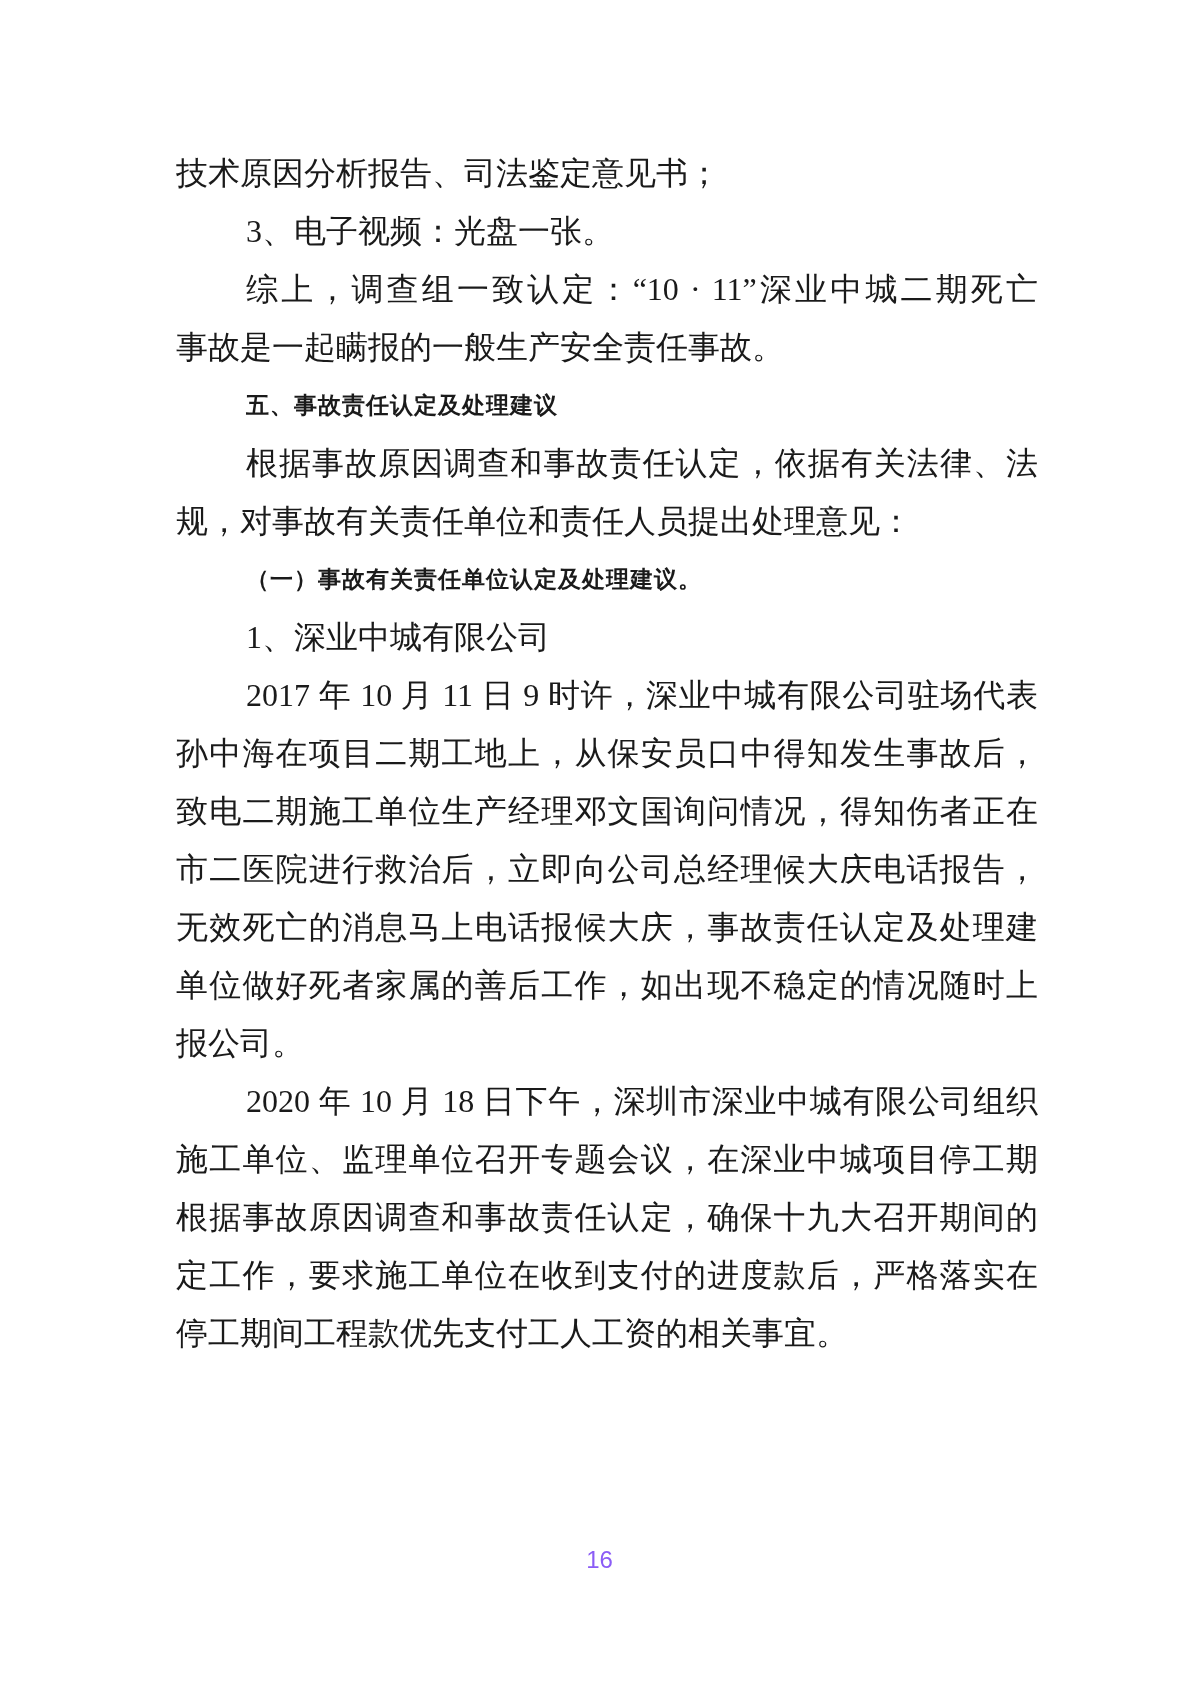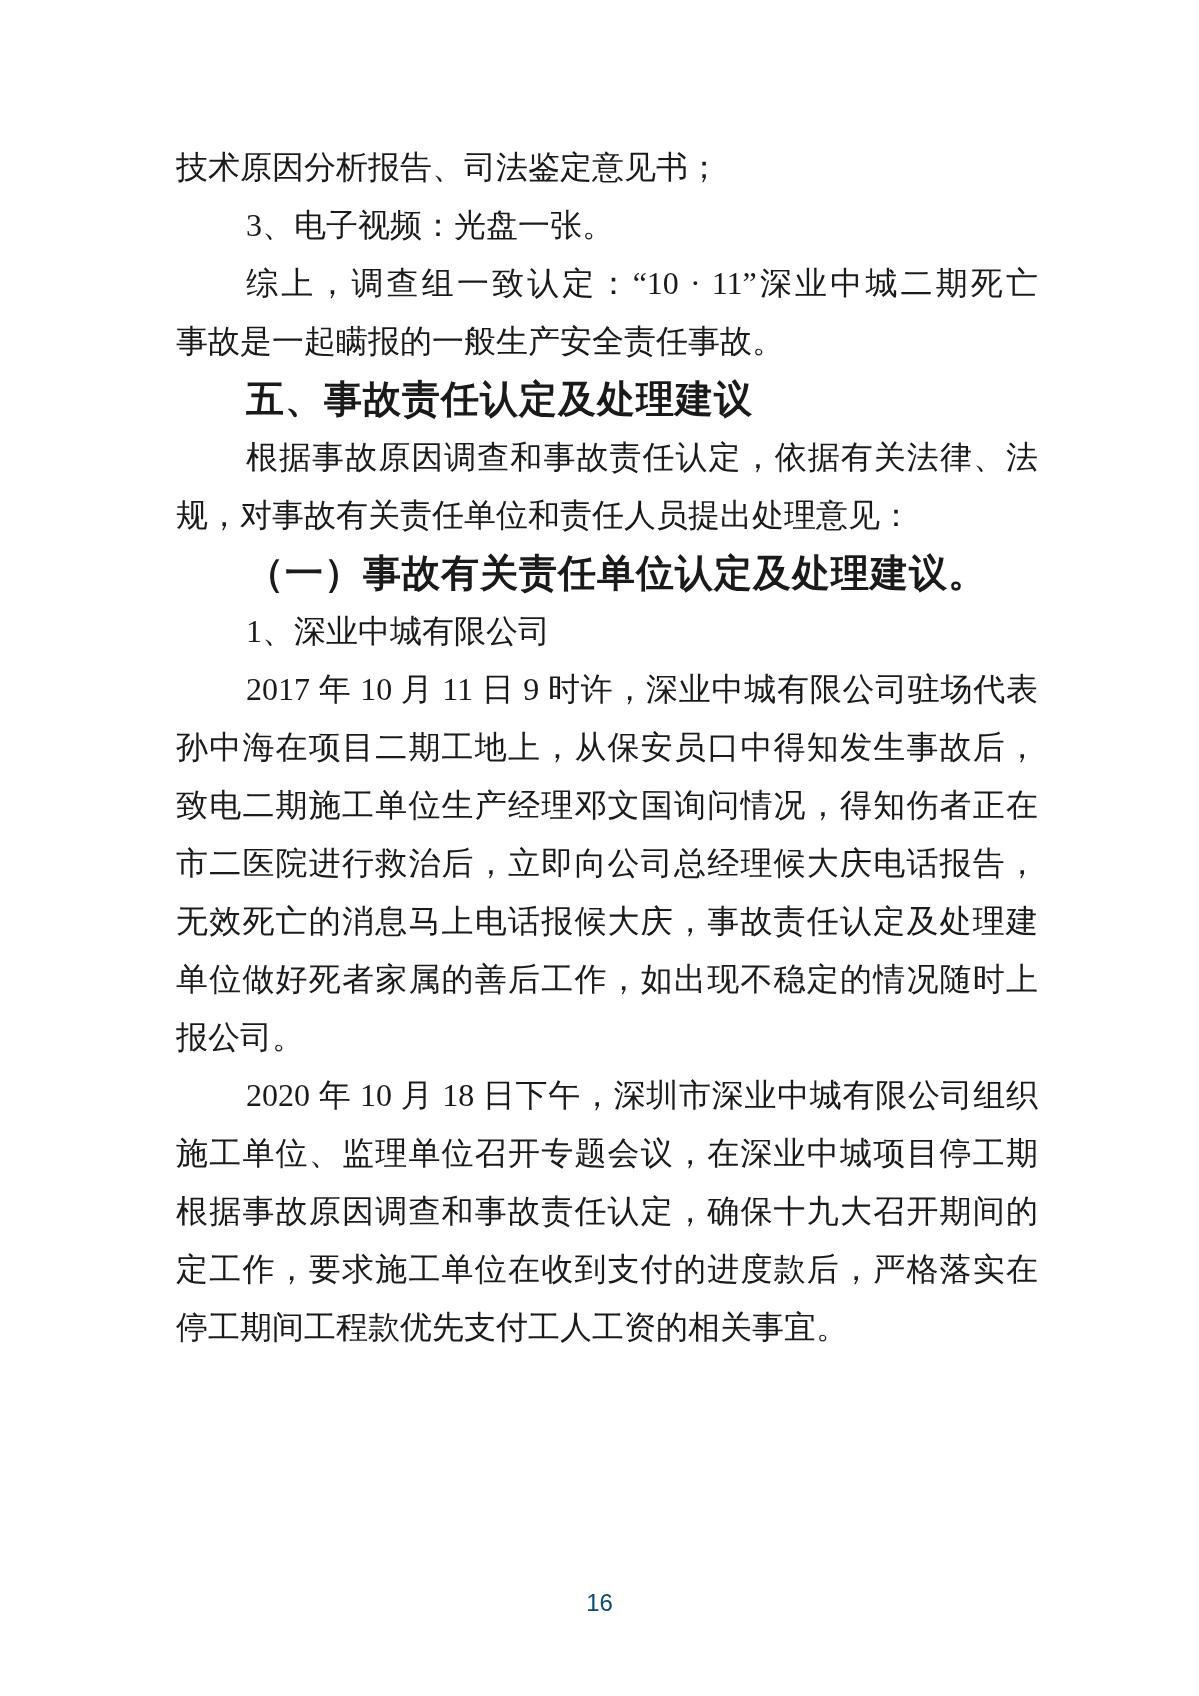--- a/index.html
+++ b/index.html
@@ -12,53 +12,53 @@
     width: 1199px;
     height: 1696px;
     background: #ffffff;
     overflow: hidden;
     font-family: "Liberation Serif", "DejaVu Serif", serif;
     color: #1a1a1a;
   }
   .text-block {
     position: absolute;
     left: 176px;
-    top: 138px;
+    top: 144px;
     width: 862px;
   }
   .line {
     height: 58px;
     line-height: 58px;
     font-size: 32px;
     text-align: left;
     overflow: hidden;
   }
   .line.full {
     text-align: justify;
     text-align-last: justify;
   }
   .line.indent {
     text-indent: 70px;
   }
   .line.heading {
     font-family: "Liberation Sans", "DejaVu Sans", sans-serif;
     font-weight: 700;
-    font-size: 38px;
+    font-size: 23px;
     letter-spacing: 1px;
   }
   .page-footer {
     position: absolute;
     left: 0;
-    top: 1588px;
+    top: 1545px;
     width: 100%;
     text-align: center;
     font-family: "Liberation Sans", "DejaVu Sans", sans-serif;
     font-size: 24px;
     line-height: 30px;
-    color: #0c4a6e;
+    color: #8b5cf6;
   }
 </style>
 </head>
 <body>
 
 <div class="page">
   <div class="text-block">
     <div class="line">技术原因分析报告、司法鉴定意见书；</div>
     <div class="line indent">3、电子视频：光盘一张。</div>
     <div class="line full indent">综上，调查组一致认定：“10 · 11”深业中城二期死亡</div>

